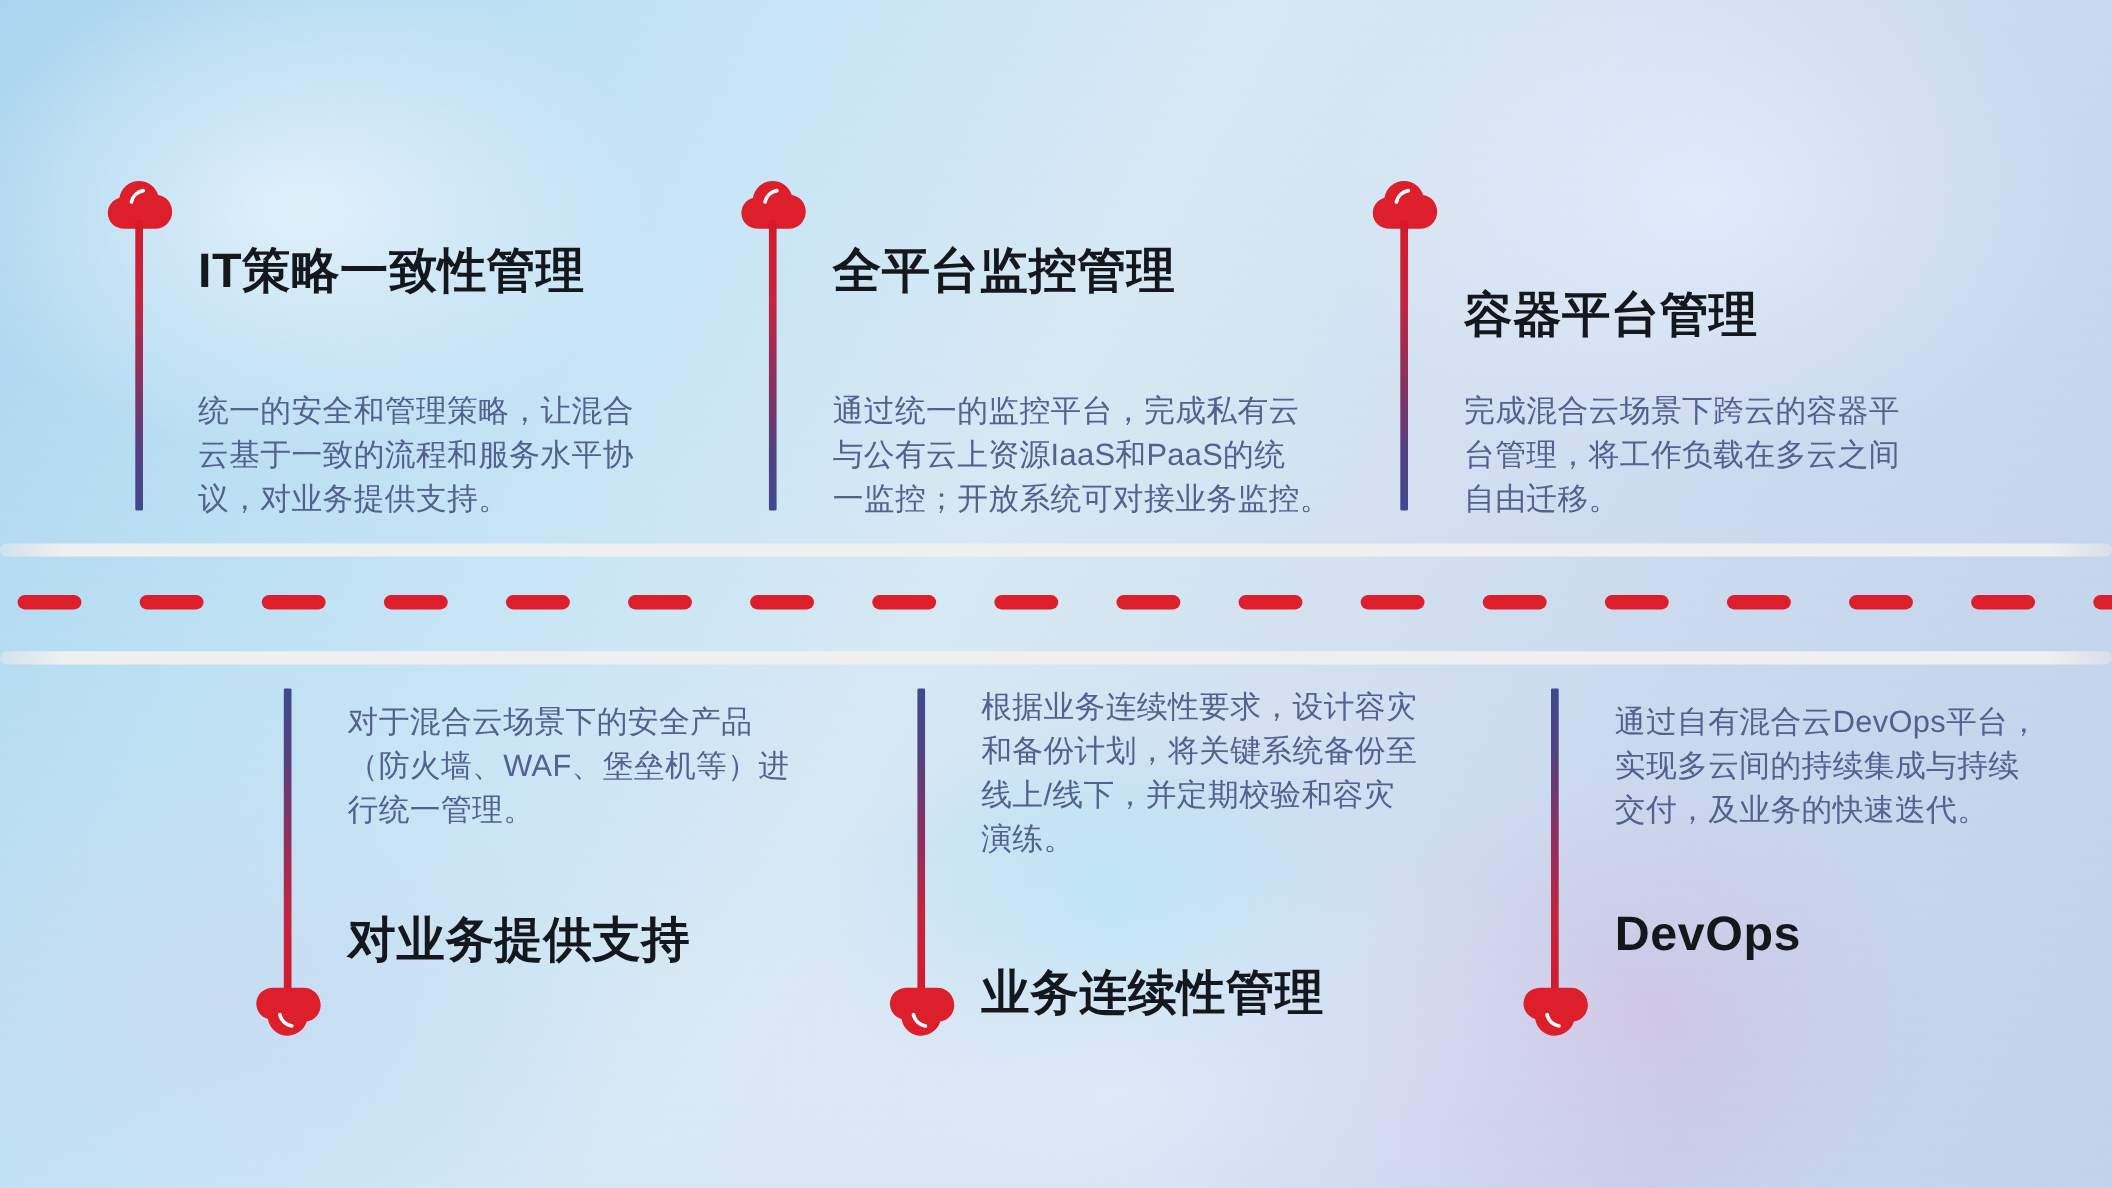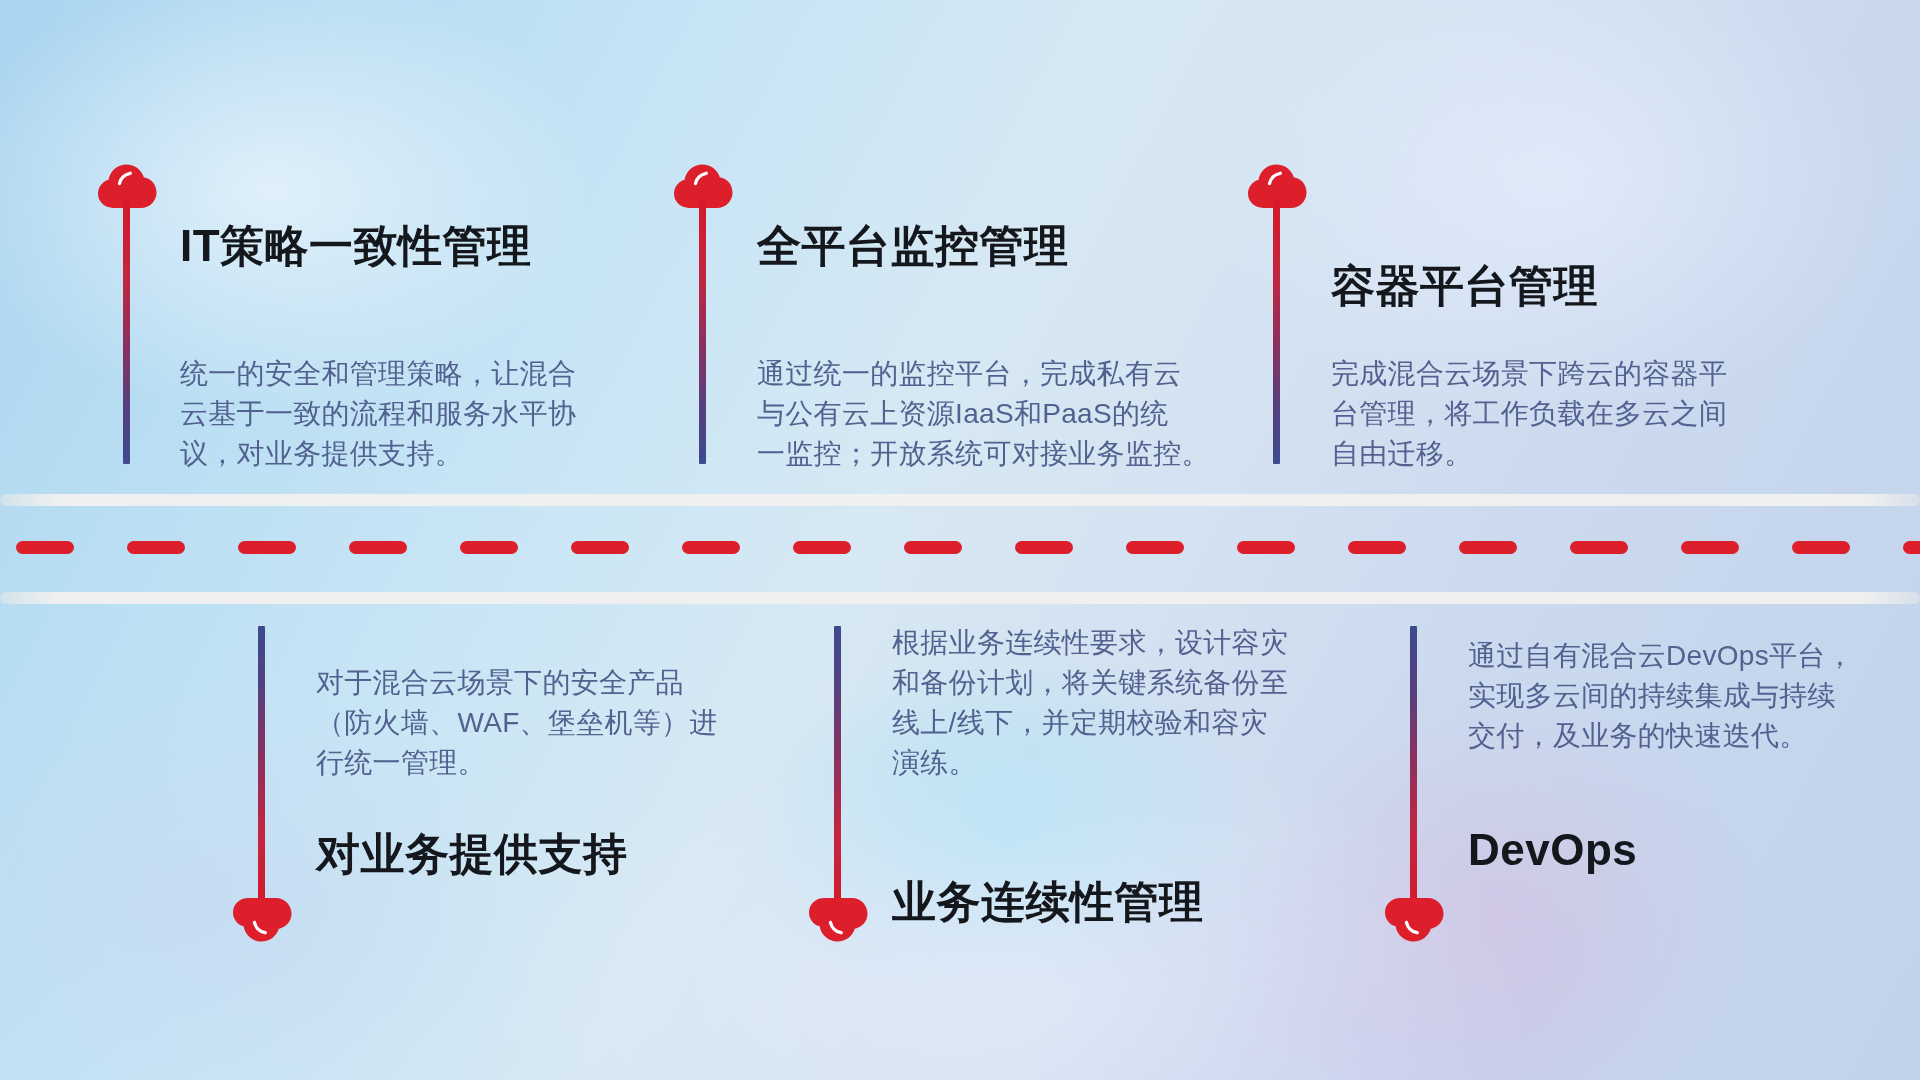--- a/index.html
+++ b/index.html
@@ -200,21 +200,21 @@
     <div class="dash" style="left:1459px;"></div>
     <div class="dash" style="left:1570px;"></div>
     <div class="dash" style="left:1681px;"></div>
     <div class="dash" style="left:1792px;"></div>
     <div class="dash" style="left:1903px;"></div>
   </div>
   <div class="divider rail rail-bot"></div>
 
   <div class="pin">
     <div class="stem stem-up" style="left:258px; top:626px; height:288px;"></div>
-    <div class="card-desc" style="left:316px; top:636px; width:440px;margin-top:27px;">对于混合云场景下的安全产品
+    <div class="card-desc" style="left:316px; top:636px; width:440px;">对于混合云场景下的安全产品
 （防火墙、WAF、堡垒机等）进
 行统一管理。</div>
     <div class="card-title" style="left:316px; top:825px;">对业务提供支持</div>
     <svg class="cloud-icon" style="left:231px; top:897px; transform:scaleY(-1);" viewBox="0 0 62 50">
       <path d="M17.5 49C8.4 49 2 42.6 2 34.6c0-6.6 4.4-12.1 10.6-13.9C14 12 21.4 5.5 30.4 5.5c8.2 0 15.2 5.4 17.4 12.8C55.2 19.4 60.5 25.8 60.5 33.4 60.5 42 53.6 49 45 49Z" fill="#DD1F2C"></path>
       <path d="M23.5 24.5c1.1-5.2 5.4-9.2 10.7-10.2" fill="none" stroke="#ffffff" stroke-width="3.4" stroke-linecap="round"></path>
     </svg>
   </div>
 
   <div class="pin">

